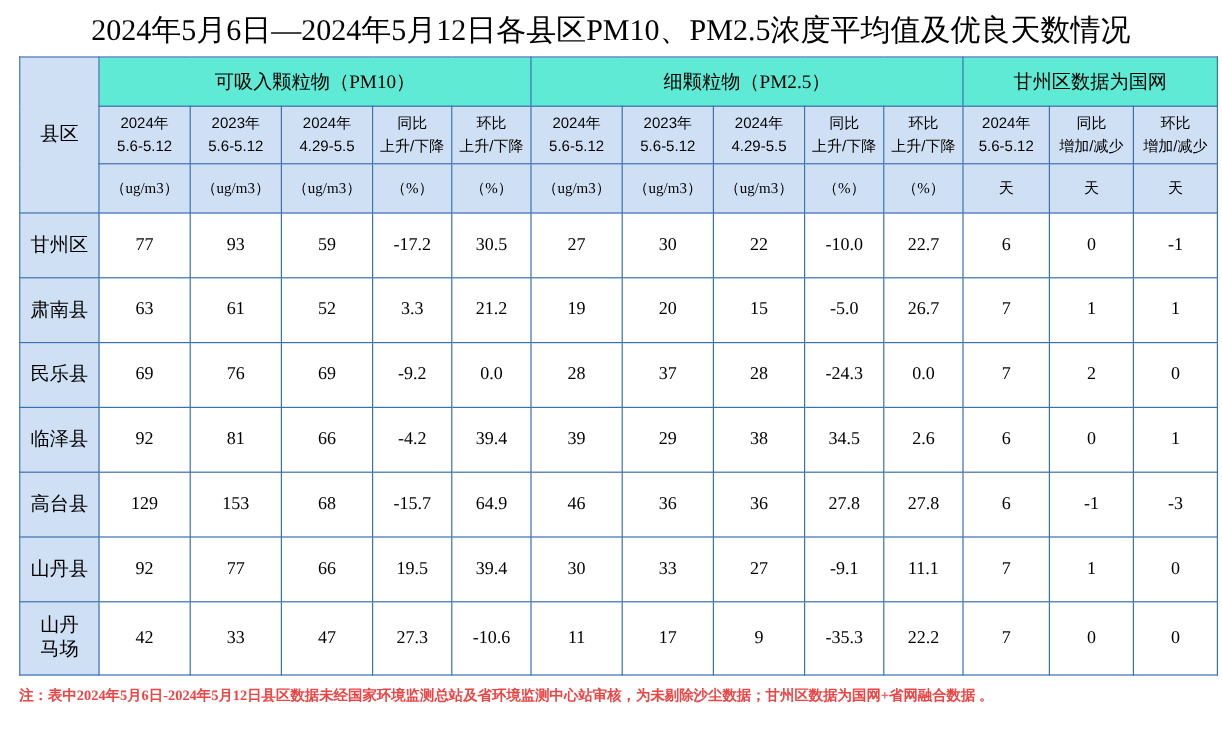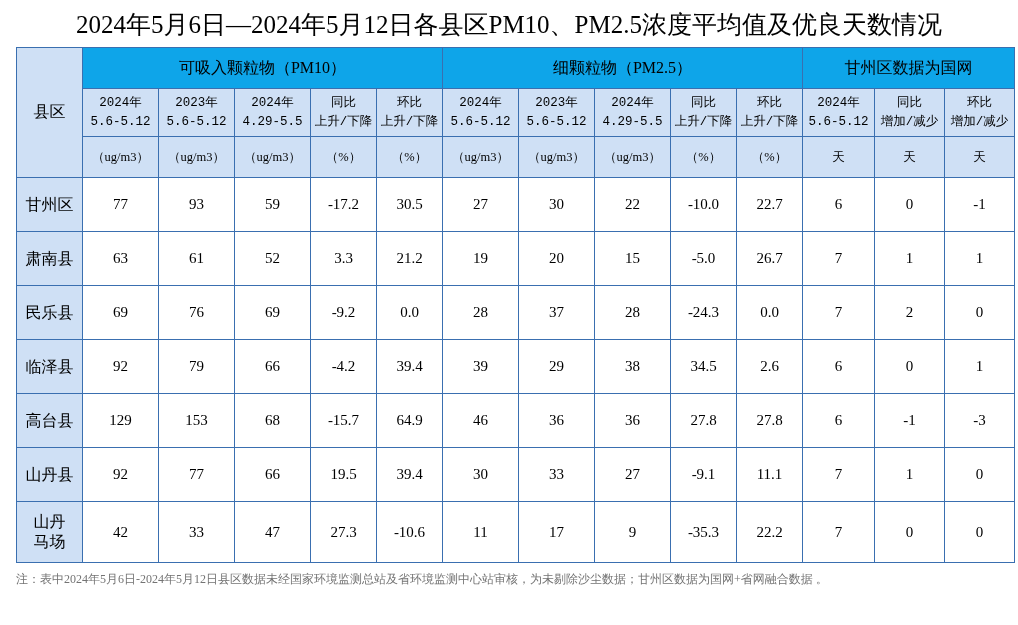--- a/index.html
+++ b/index.html
@@ -40,28 +40,28 @@
   table.grid td, table.grid th {
     border: 1px solid #3a6fb0;
     padding: 0;
     text-align: center;
     vertical-align: middle;
     font-weight: 400;
     color: #000000;
   }
   
   .hdr-group {
-    background: #0ea5e9;
+    background: #5eead4;
     font-family: "Liberation Serif", serif;
     font-size: 16px;
     height: 40px;
   }
   .hdr-sub {
     background: #cfe0f5;
-    font-family: Liberation Mono, monospace;
+    font-family: Liberation Sans, sans-serif;
     font-size: 12.5px;
     line-height: 1.45;
     height: 47px;
   }
   .hdr-unit {
     background: #cfe0f5;
     font-family: "Liberation Serif", serif;
     font-size: 12.5px;
     height: 40px;
   }
@@ -83,23 +83,24 @@
   }
   tr.datarow td {
     height: 53px;
   }
   tr.datarow.tall td {
     height: 60px;
   }
   .note {
     font-family: "Liberation Serif", serif;
     font-size: 12px;
-    color: #737373;
+    color: #ef4444;
     margin: 8px 16px 0 16px;
     line-height: 1.4;
+    font-weight: bold;
   }
 </style>
 </head>
 <body>
 
 <div class="page">
 
   <div class="title">2024年5月6日—2024年5月12日各县区PM10、PM2.5浓度平均值及优良天数情况</div>
 
   <table class="grid">
@@ -202,21 +203,21 @@
         <td class="val">28</td>
         <td class="val">-24.3</td>
         <td class="val">0.0</td>
         <td class="val">7</td>
         <td class="val">2</td>
         <td class="val">0</td>
       </tr>
       <tr class="datarow">
         <td class="rowlabel">临泽县</td>
         <td class="val">92</td>
-        <td class="val">79</td>
+        <td class="val">81</td>
         <td class="val">66</td>
         <td class="val">-4.2</td>
         <td class="val">39.4</td>
         <td class="val">39</td>
         <td class="val">29</td>
         <td class="val">38</td>
         <td class="val">34.5</td>
         <td class="val">2.6</td>
         <td class="val">6</td>
         <td class="val">0</td>

